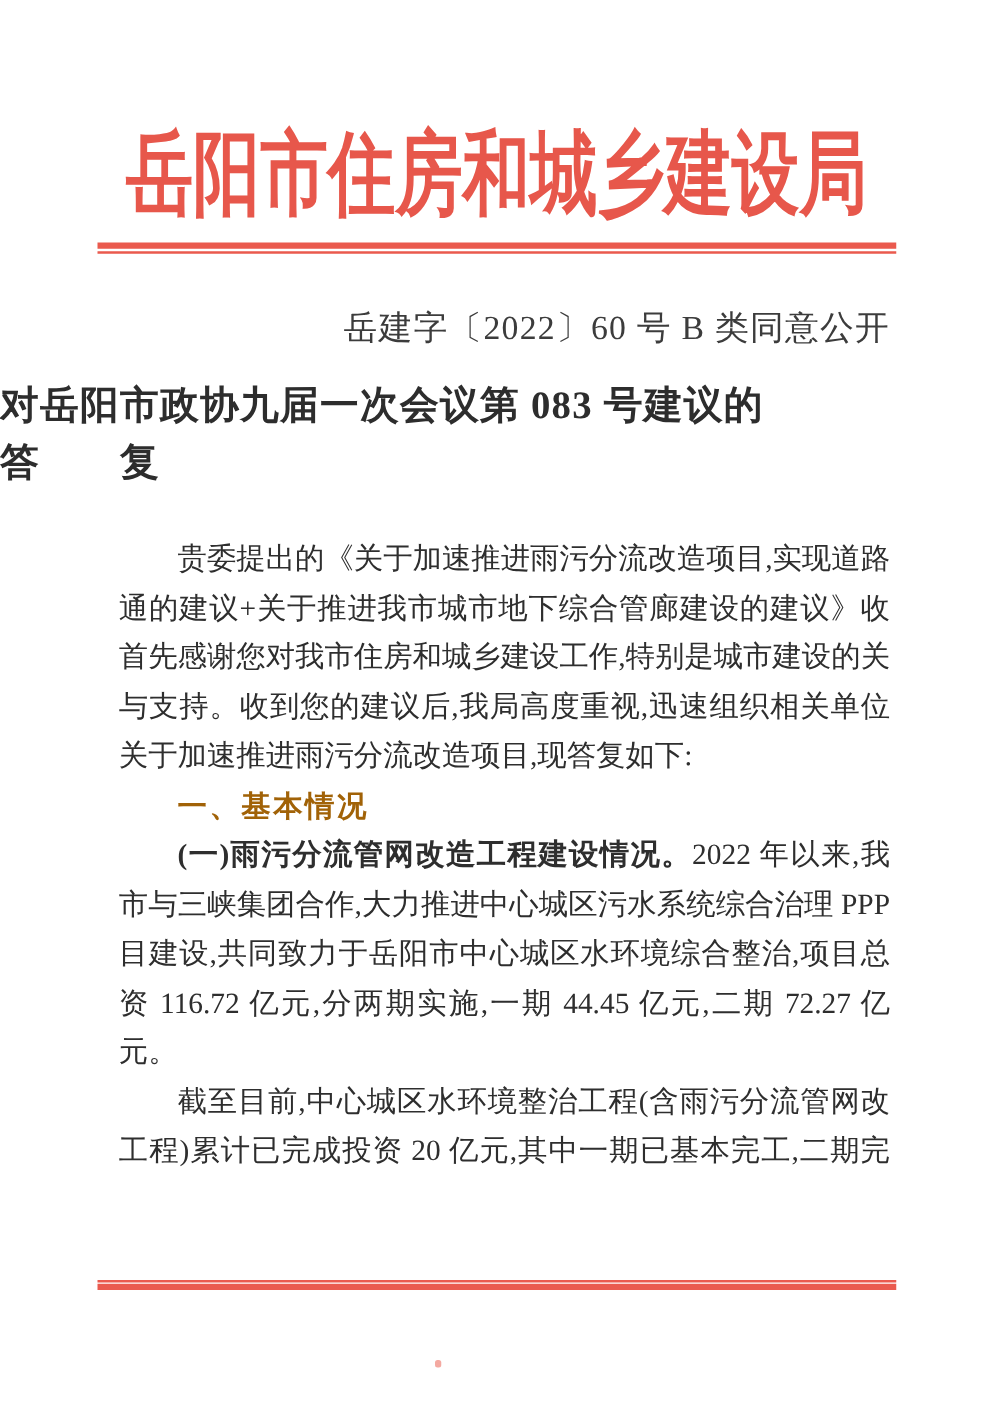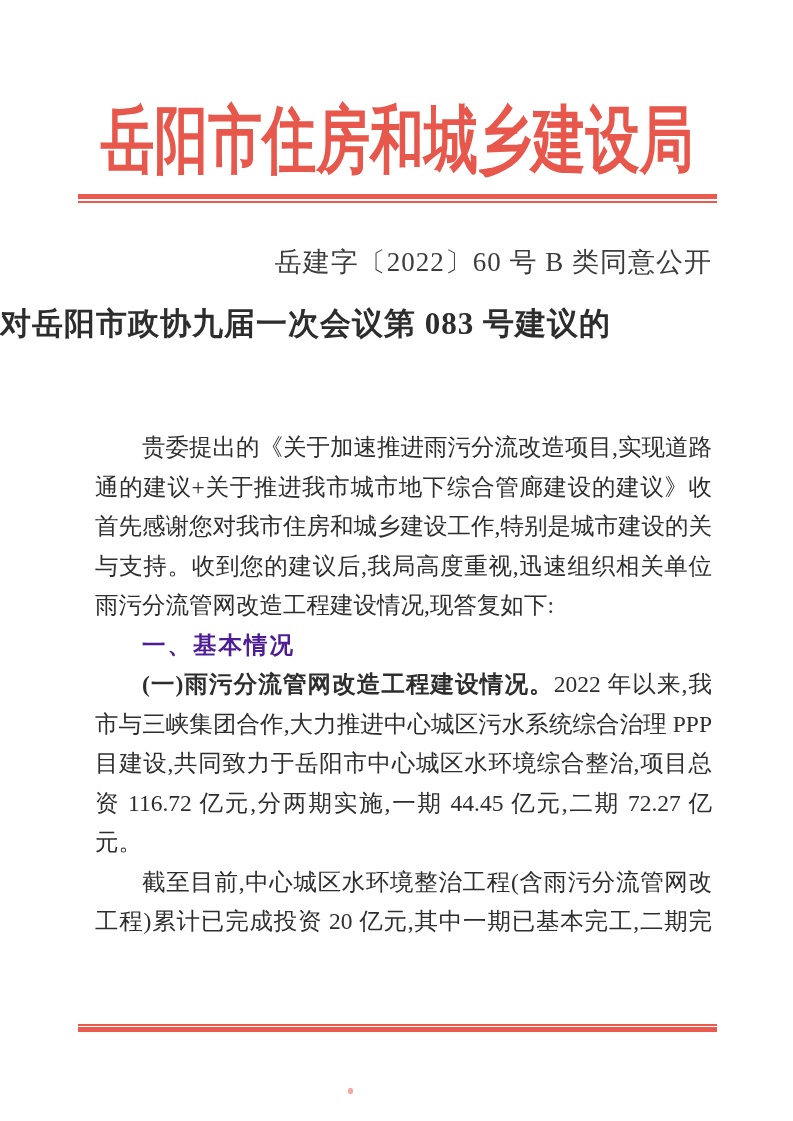--- a/index.html
+++ b/index.html
@@ -62,21 +62,21 @@
     line-height: 39.5px;
     color: #2e2e2e;
   }
   .line { height: 39.5px; overflow: hidden; text-align: left; }
   .line.justify { text-align: justify; text-align-last: justify; text-justify: inter-character; }
   .line.indent { text-indent: 2em; }
   .line.heading {
     font-family: "Liberation Sans", "DejaVu Sans", sans-serif;
     font-weight: bold;
     letter-spacing: 2px;
-    color: #4c1d95;
+    color: #a16207;
   }
   .seg-bold { font-weight: bold; }
   
   .speck {
     position: absolute;
     left: 348px; top: 1088px;
     width: 5px; height: 6px;
     background: #f29a90;
     border-radius: 2px;
     opacity: 0.85;
@@ -93,28 +93,29 @@
 
   <div class="rule-top">
     <div class="rule-thick"></div>
     <div class="rule-thin"></div>
   </div>
 
   <div class="doc-number">岳建字〔2022〕60 号 B 类同意公开</div>
 
   <div class="doc-title">
     <div>对岳阳市政协九届一次会议第 083 号建议的</div>
+    <div>答　　复</div>
   </div>
 
   <div class="body-text">
       <div class="line indent justify"><span>贵委提出的《关于加速推进雨污分流改造项目,实现道路畅</span></div>
       <div class="line justify"><span>通的建议+关于推进我市城市地下综合管廊建设的建议》收悉。</span></div>
       <div class="line justify"><span>首先感谢您对我市住房和城乡建设工作,特别是城市建设的关心</span></div>
       <div class="line justify"><span>与支持。收到您的建议后,我局高度重视,迅速组织相关单位和</span></div>
-      <div class="line"><span>雨污分流管网改造工程建设情况,现答复如下:</span></div>
+      <div class="line"><span>关于加速推进雨污分流改造项目,现答复如下:</span></div>
       <div class="line indent heading"><span class="seg-bold">一、基本情况</span></div>
       <div class="line indent justify"><span class="seg-bold">(一)雨污分流管网改造工程建设情况。</span><span>2022 年以来,我</span></div>
       <div class="line justify"><span>市与三峡集团合作,大力推进中心城区污水系统综合治理 PPP 项</span></div>
       <div class="line justify"><span>目建设,共同致力于岳阳市中心城区水环境综合整治,项目总投</span></div>
       <div class="line justify"><span>资 116.72 亿元,分两期实施,一期 44.45 亿元,二期 72.27 亿</span></div>
       <div class="line"><span>元。</span></div>
       <div class="line indent justify"><span>截至目前,中心城区水环境整治工程(含雨污分流管网改造</span></div>
       <div class="line justify"><span>工程)累计已完成投资 20 亿元,其中一期已基本完工,二期完</span></div>
     </div>
 

